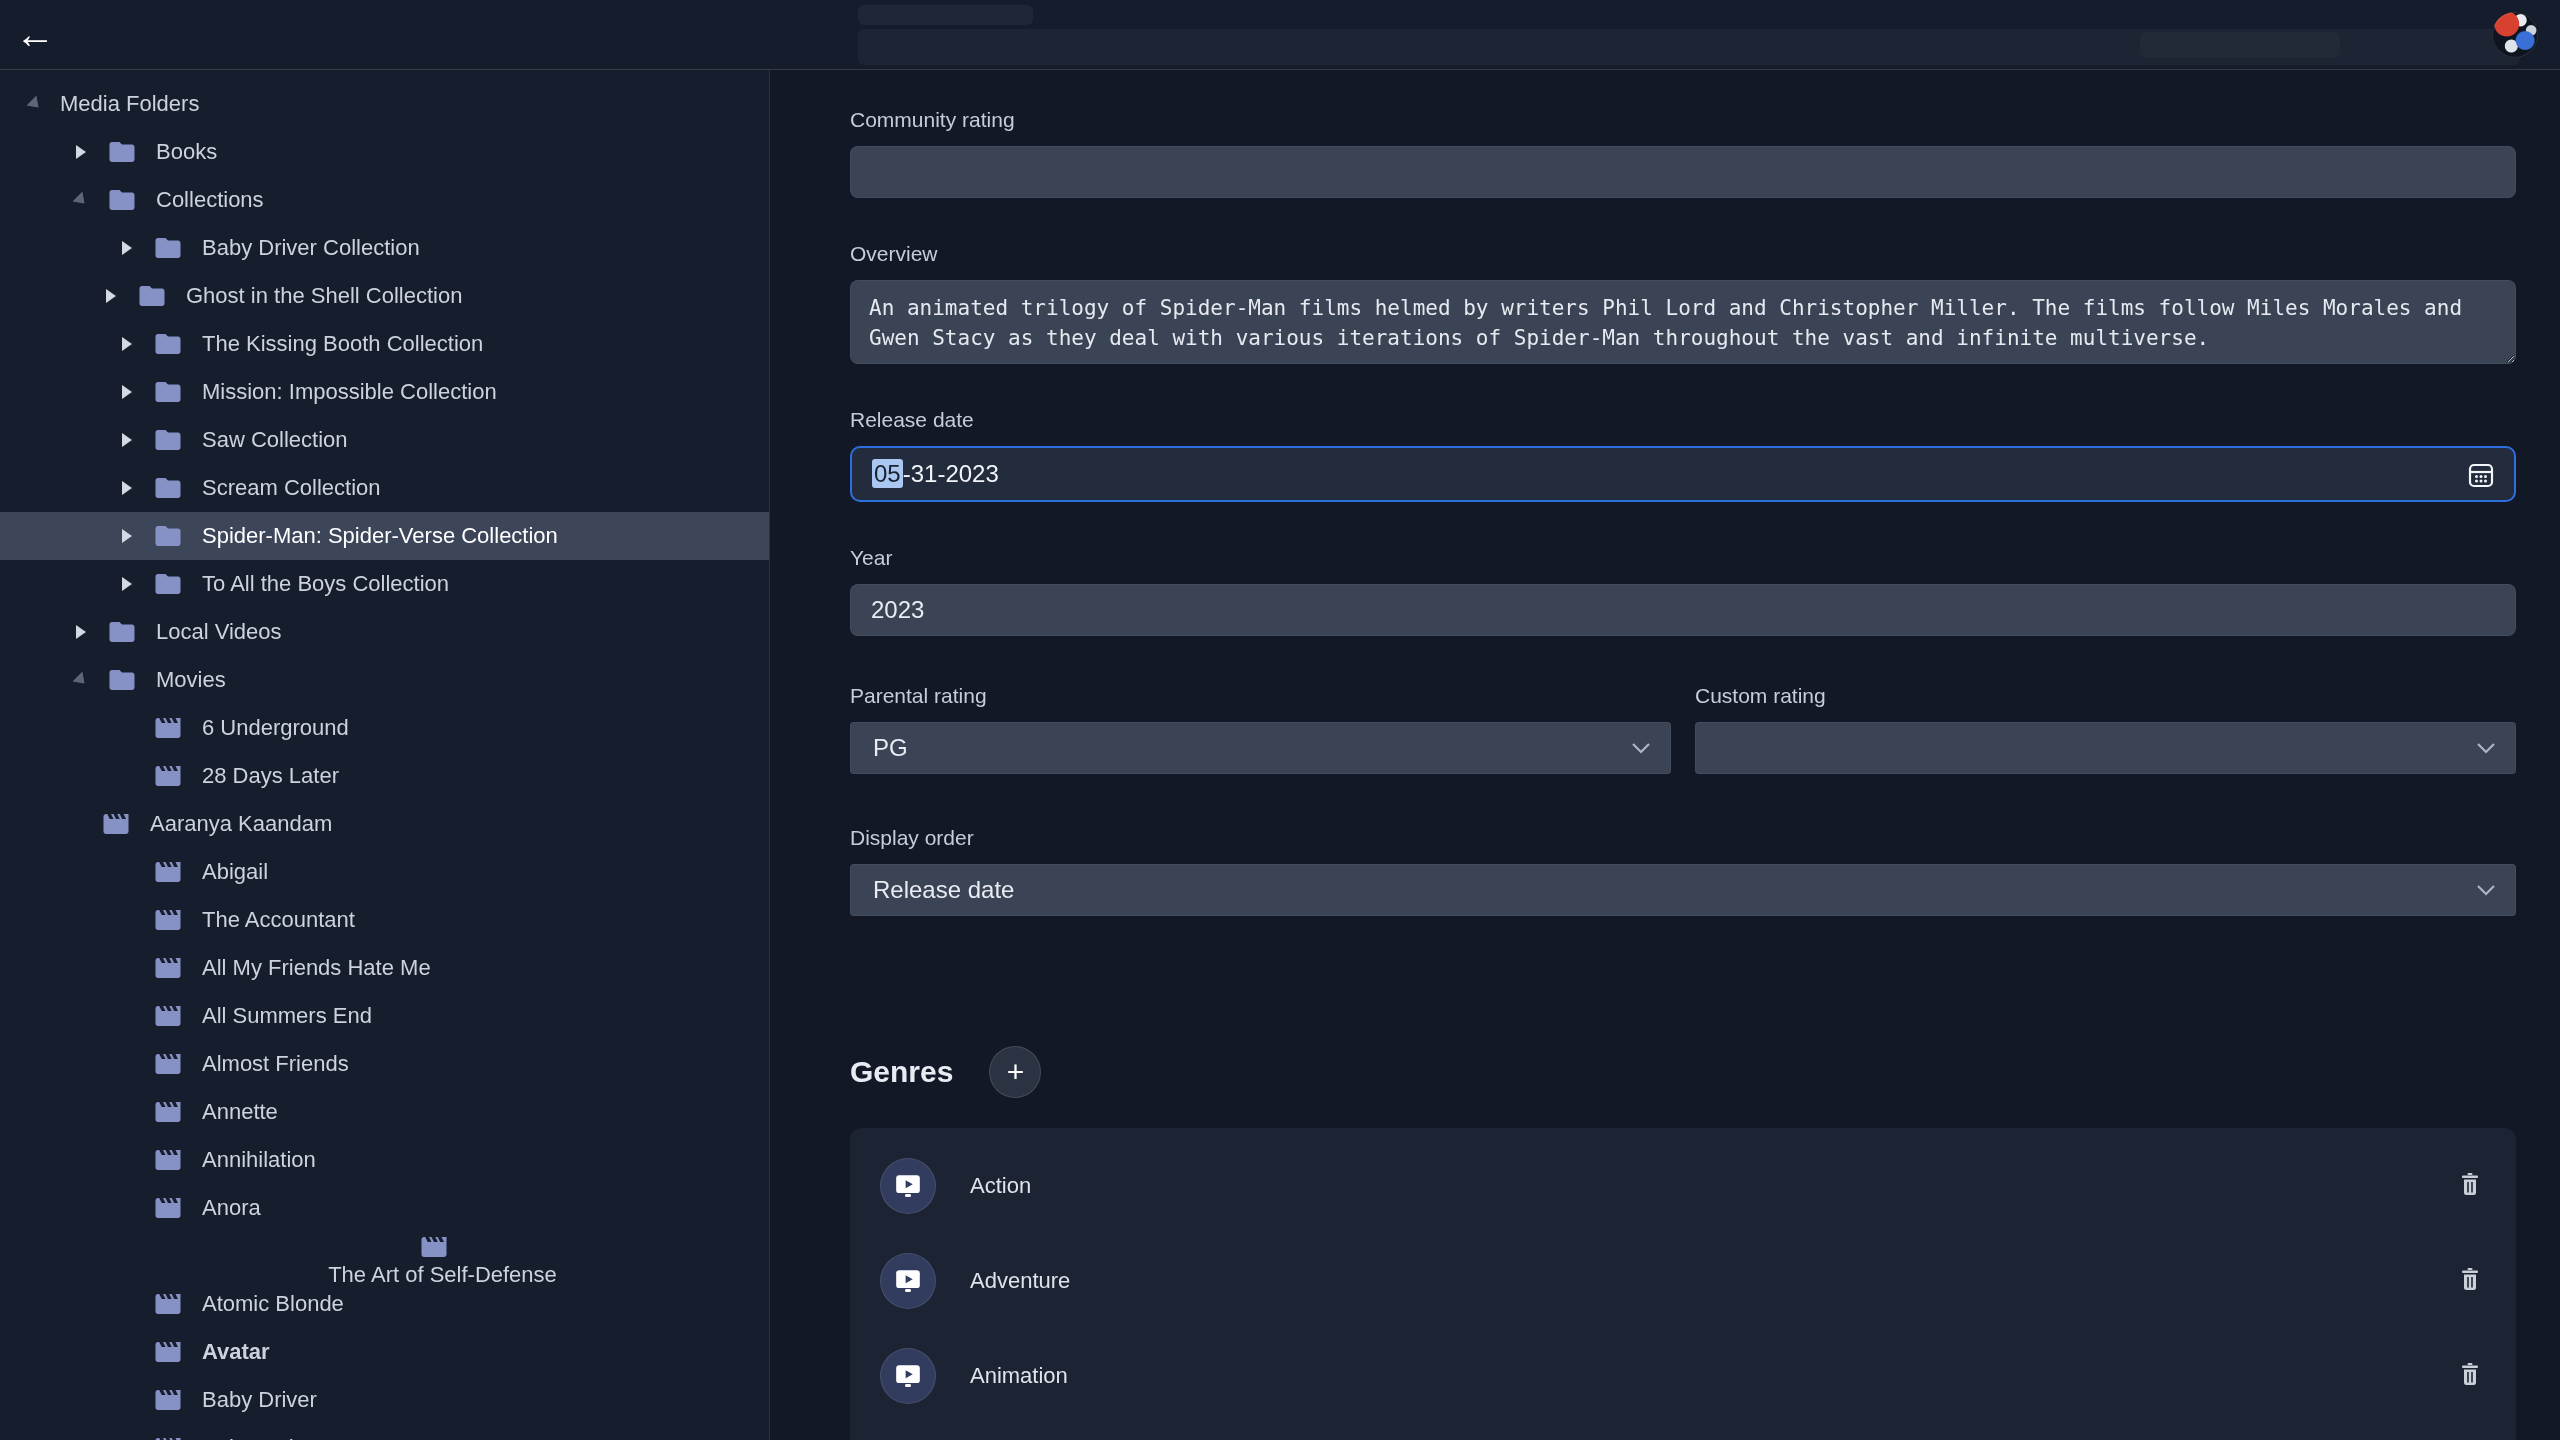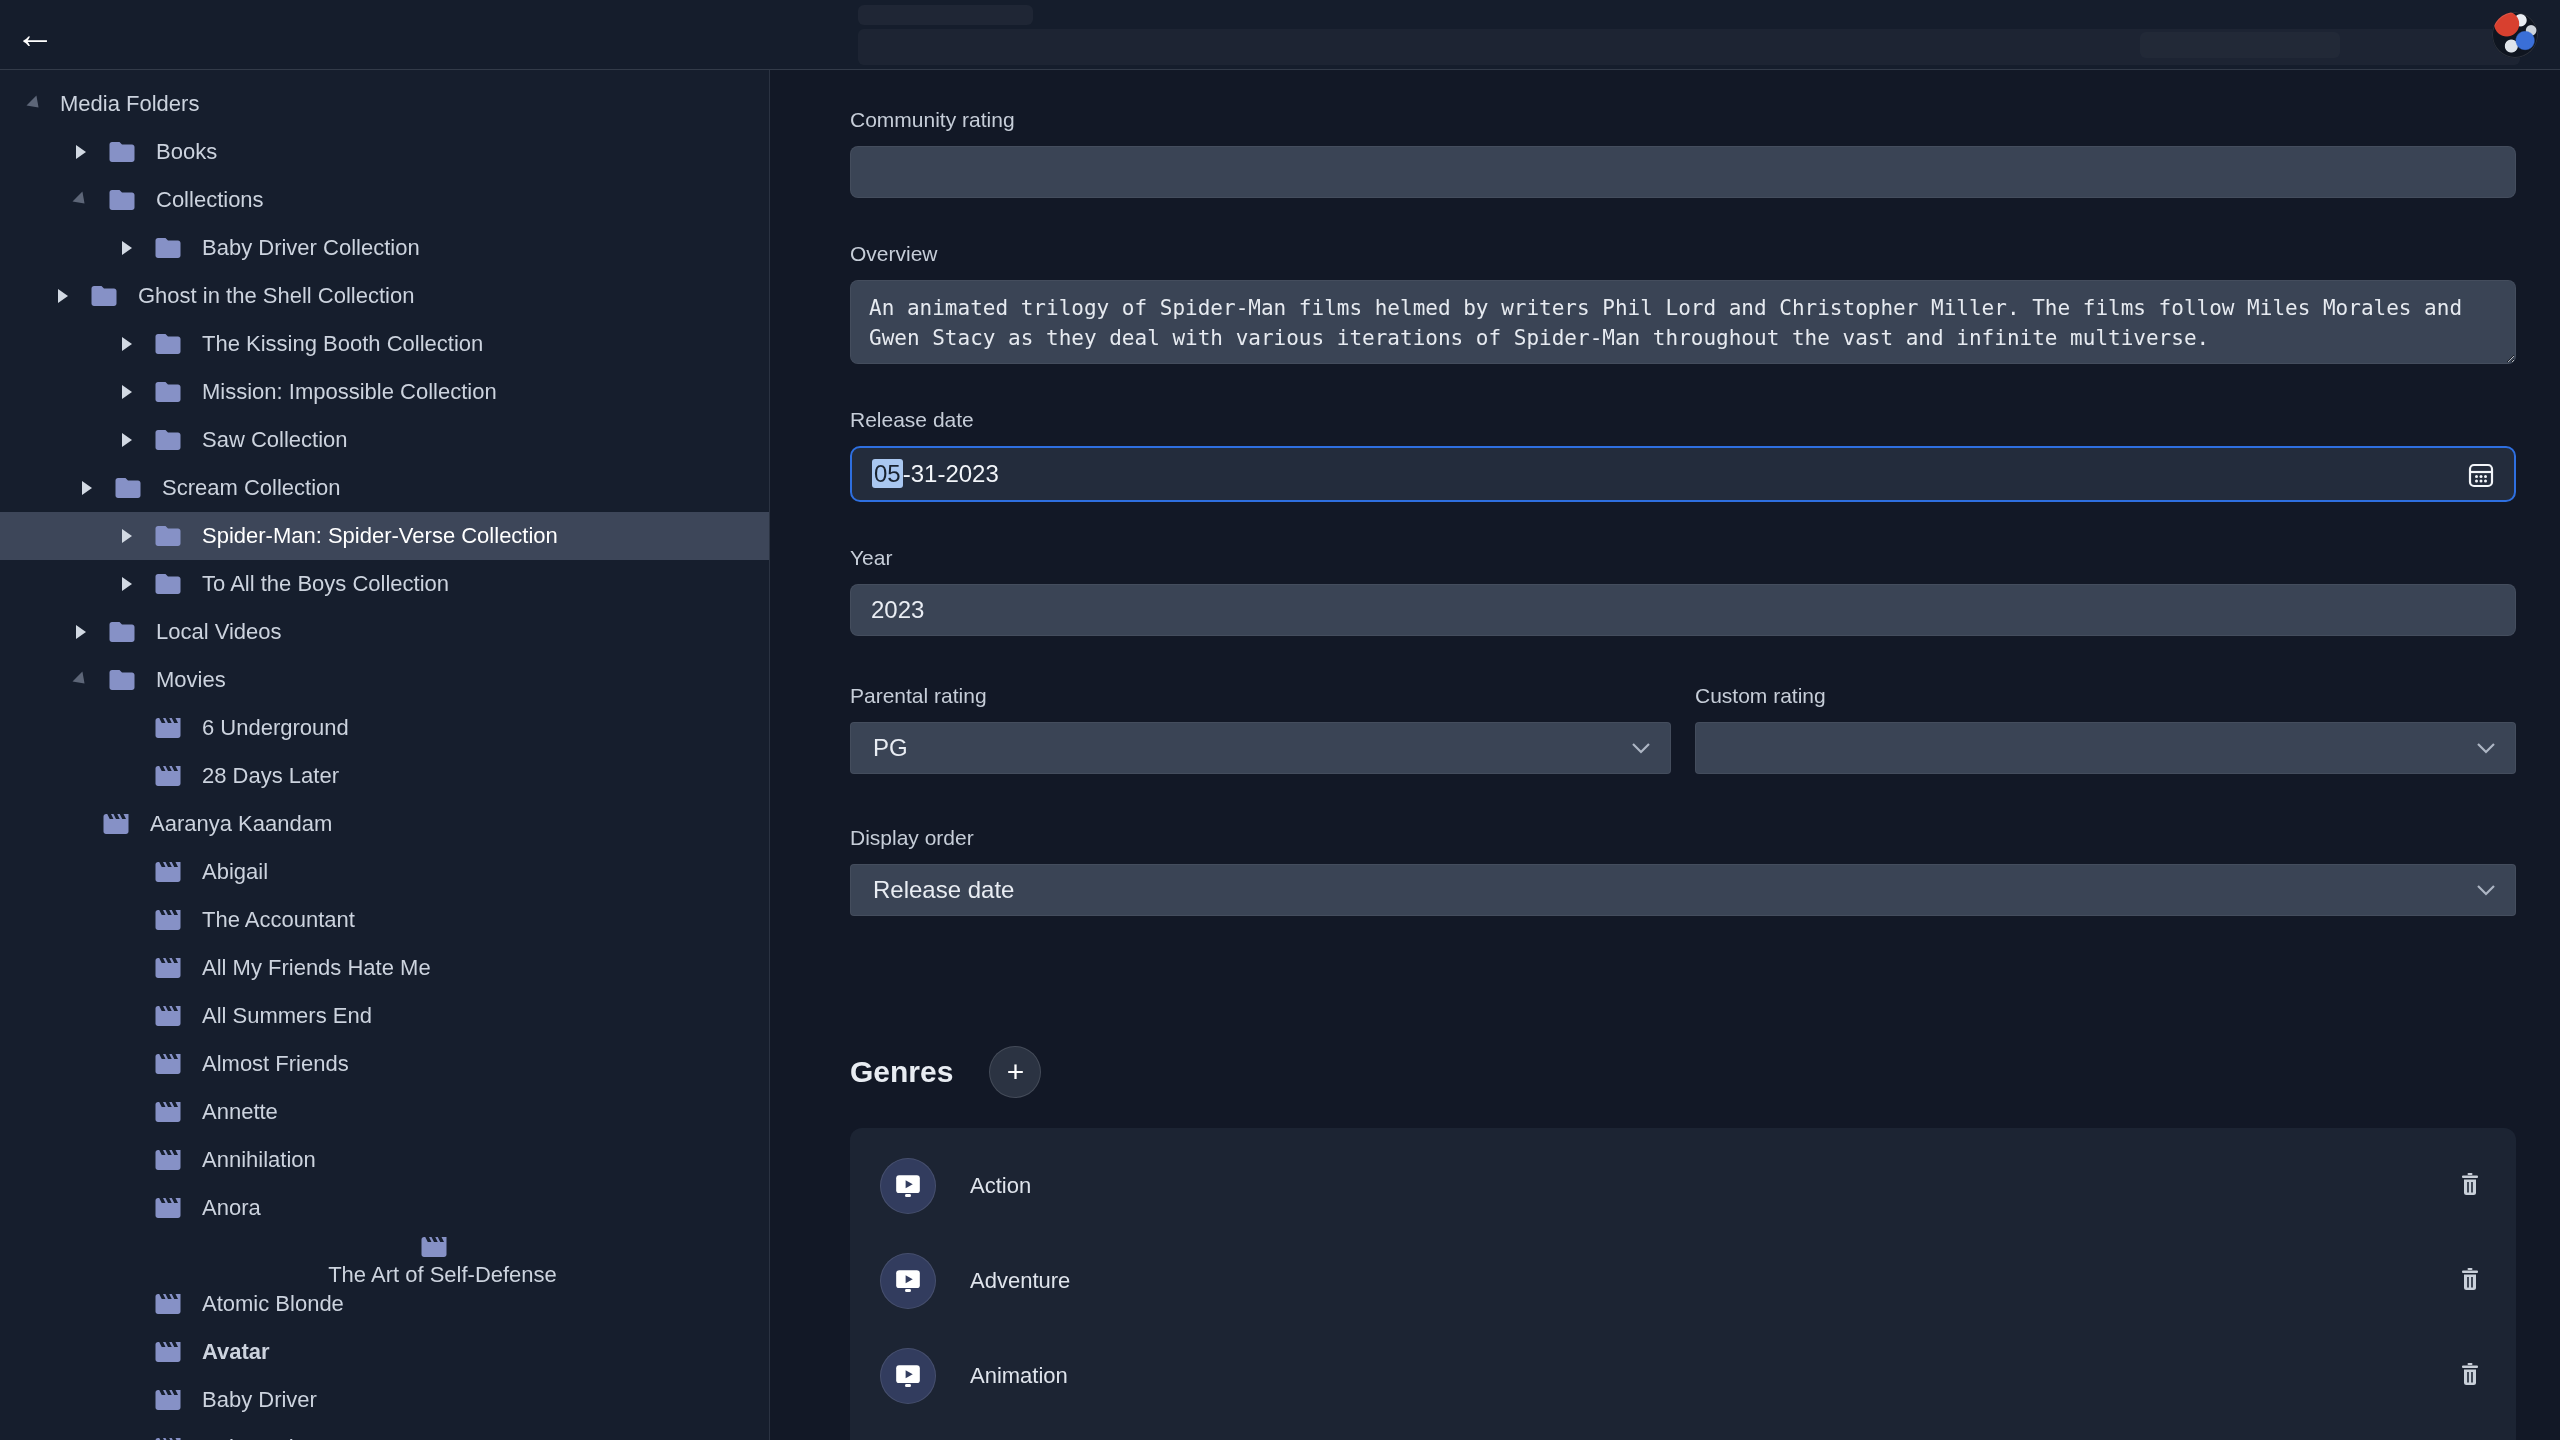--- a/index.html
+++ b/index.html
@@ -164,21 +164,21 @@
           <span class="tri-collapsed"></span>
         </span>
     <span class="node-icon">
           <svg viewBox="0 0 24 24">
             <path d="M10 4H4c-1.1 0-2 .9-2 2v12c0 1.1.9 2 2 2h16c1.1 0 2-.9 2-2V8c0-1.1-.9-2-2-2h-8l-2-2z"></path>
           </svg>
         </span>
     <span class="node-label">Baby Driver Collection</span>
   </div>
 
-  <div class="tree-row" style="padding-left: 52px;">
+  <div class="tree-row" style="padding-left: 100px;">
     <span class="twisty">
           <span class="tri-collapsed"></span>
         </span>
     <span class="node-icon">
           <svg viewBox="0 0 24 24">
             <path d="M10 4H4c-1.1 0-2 .9-2 2v12c0 1.1.9 2 2 2h16c1.1 0 2-.9 2-2V8c0-1.1-.9-2-2-2h-8l-2-2z"></path>
           </svg>
         </span>
     <span class="node-label">Ghost in the Shell Collection</span>
   </div>
@@ -212,21 +212,21 @@
           <span class="tri-collapsed"></span>
         </span>
     <span class="node-icon">
           <svg viewBox="0 0 24 24">
             <path d="M10 4H4c-1.1 0-2 .9-2 2v12c0 1.1.9 2 2 2h16c1.1 0 2-.9 2-2V8c0-1.1-.9-2-2-2h-8l-2-2z"></path>
           </svg>
         </span>
     <span class="node-label">Saw Collection</span>
   </div>
 
-  <div class="tree-row" style="padding-left: 76px;">
+  <div class="tree-row" style="padding-left: 116px;">
     <span class="twisty">
           <span class="tri-collapsed"></span>
         </span>
     <span class="node-icon">
           <svg viewBox="0 0 24 24">
             <path d="M10 4H4c-1.1 0-2 .9-2 2v12c0 1.1.9 2 2 2h16c1.1 0 2-.9 2-2V8c0-1.1-.9-2-2-2h-8l-2-2z"></path>
           </svg>
         </span>
     <span class="node-label">Scream Collection</span>
   </div>

